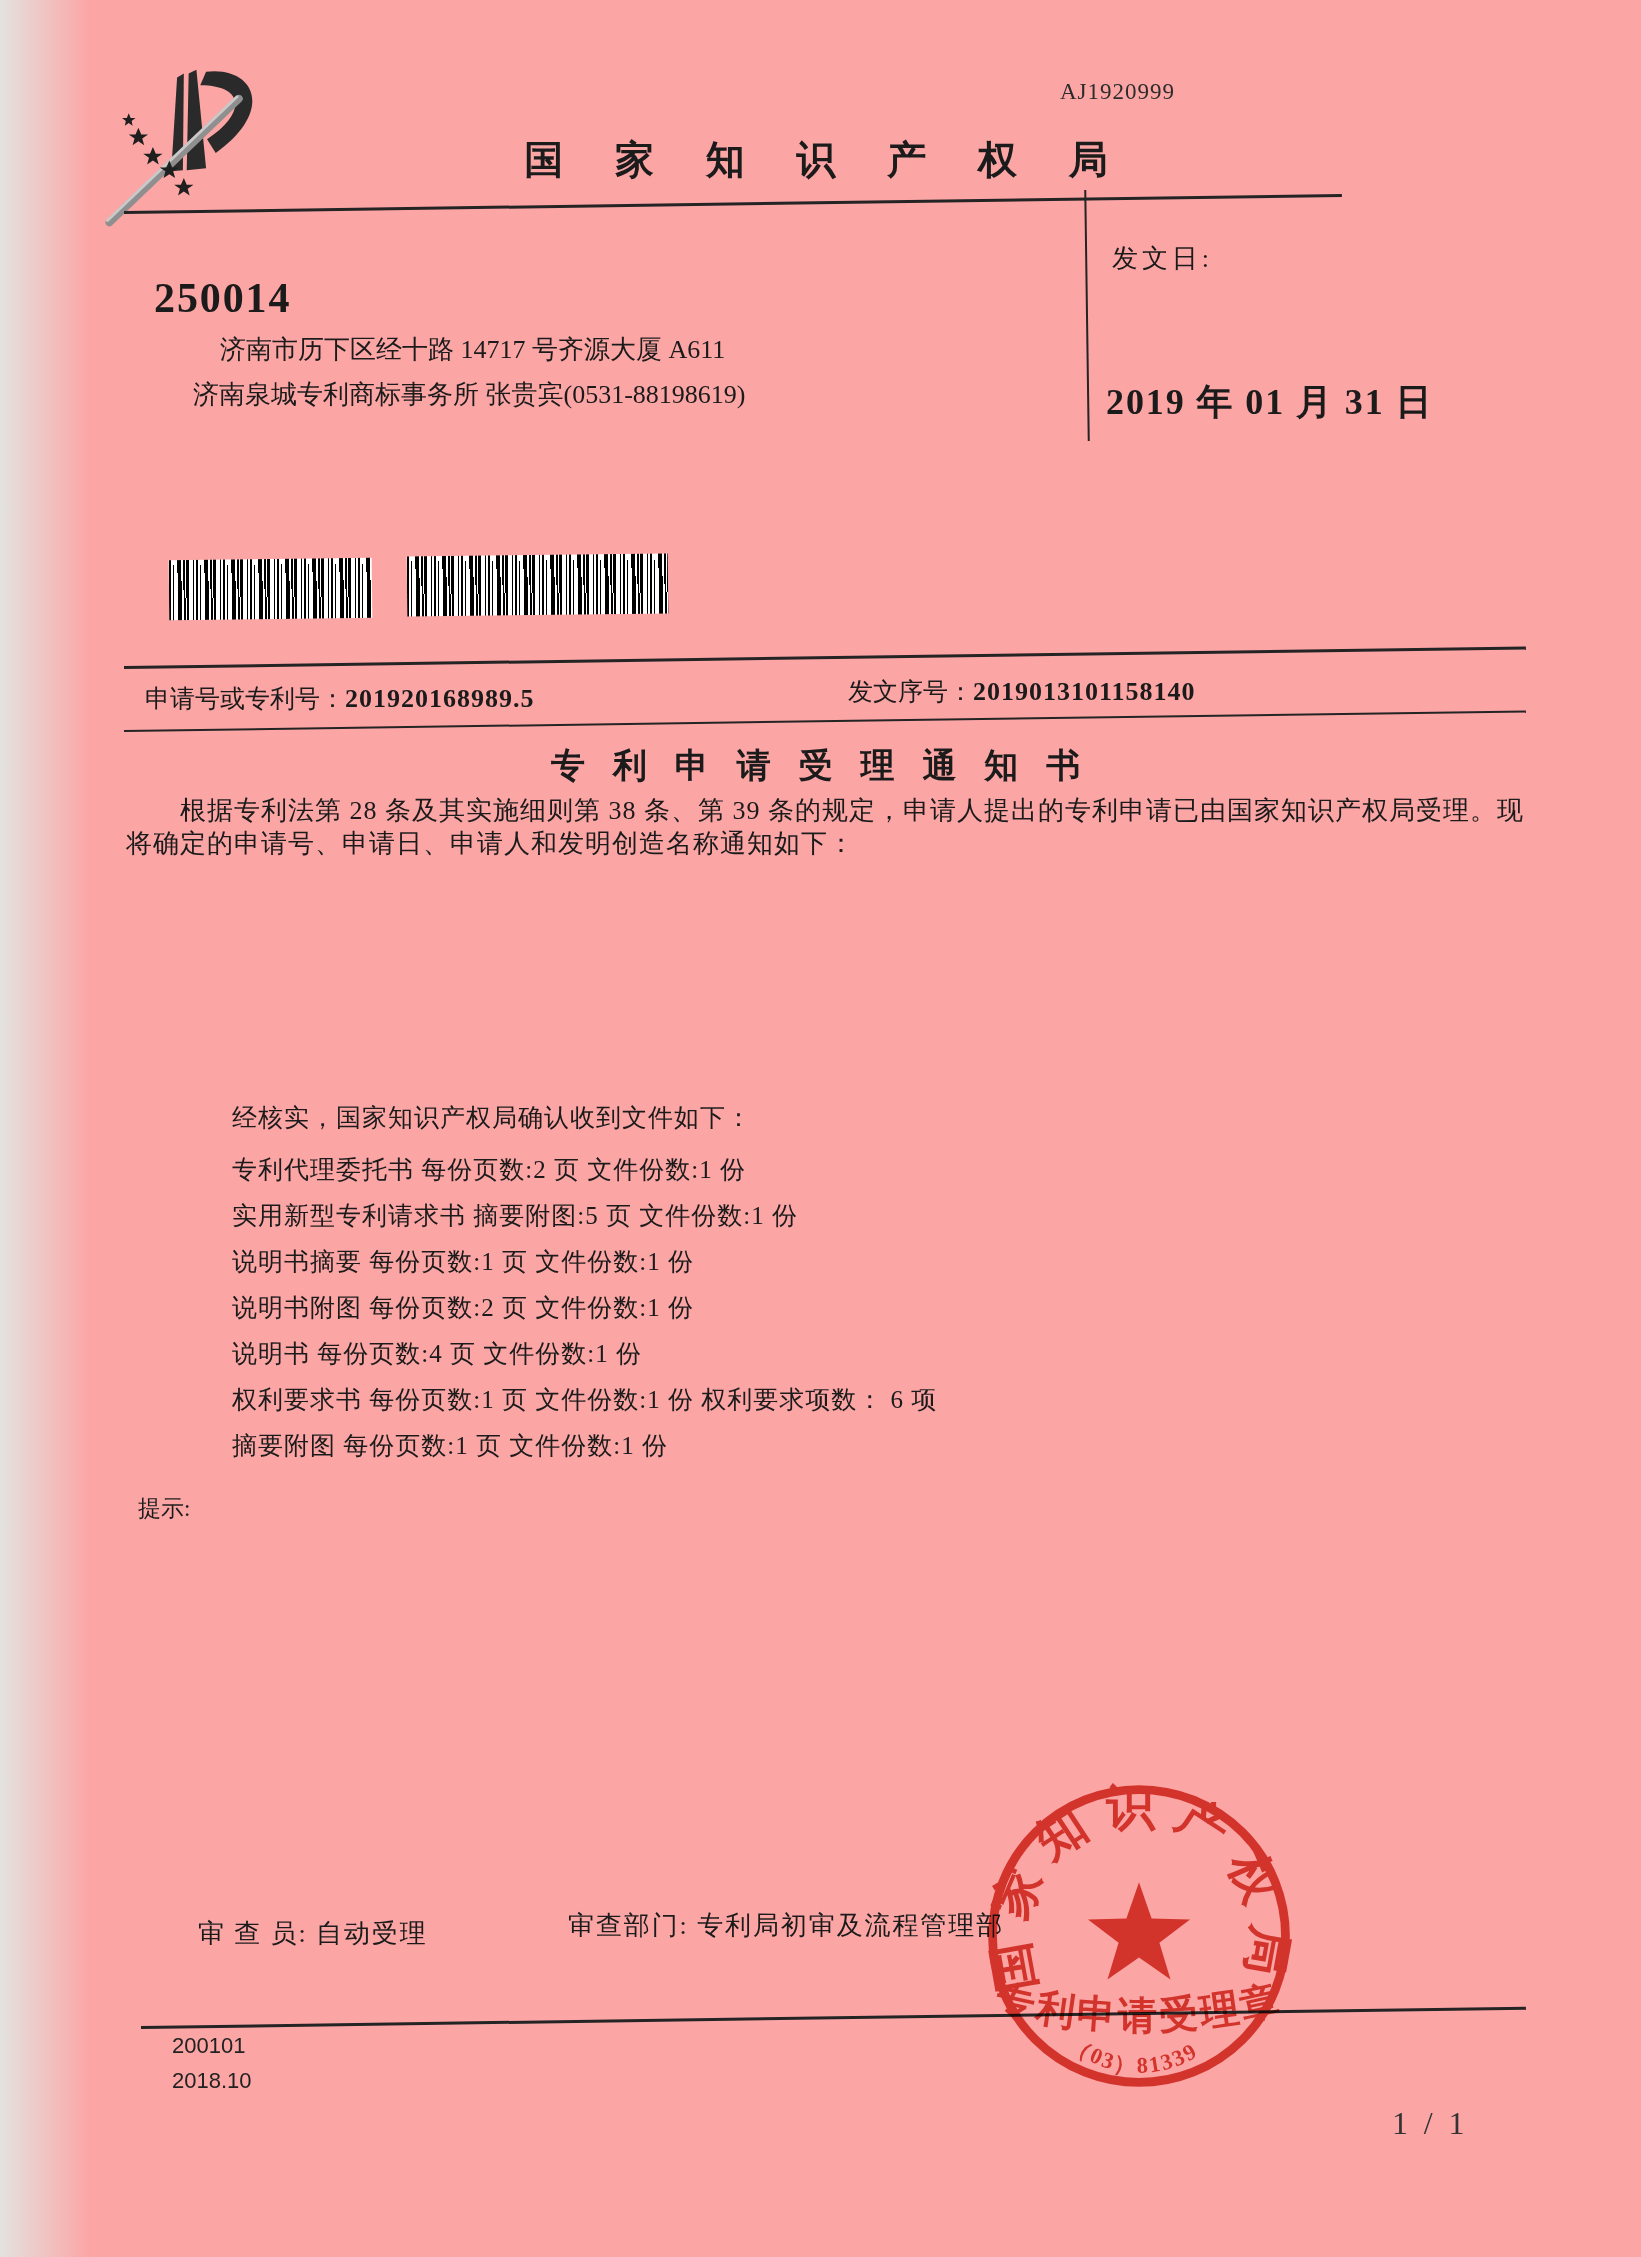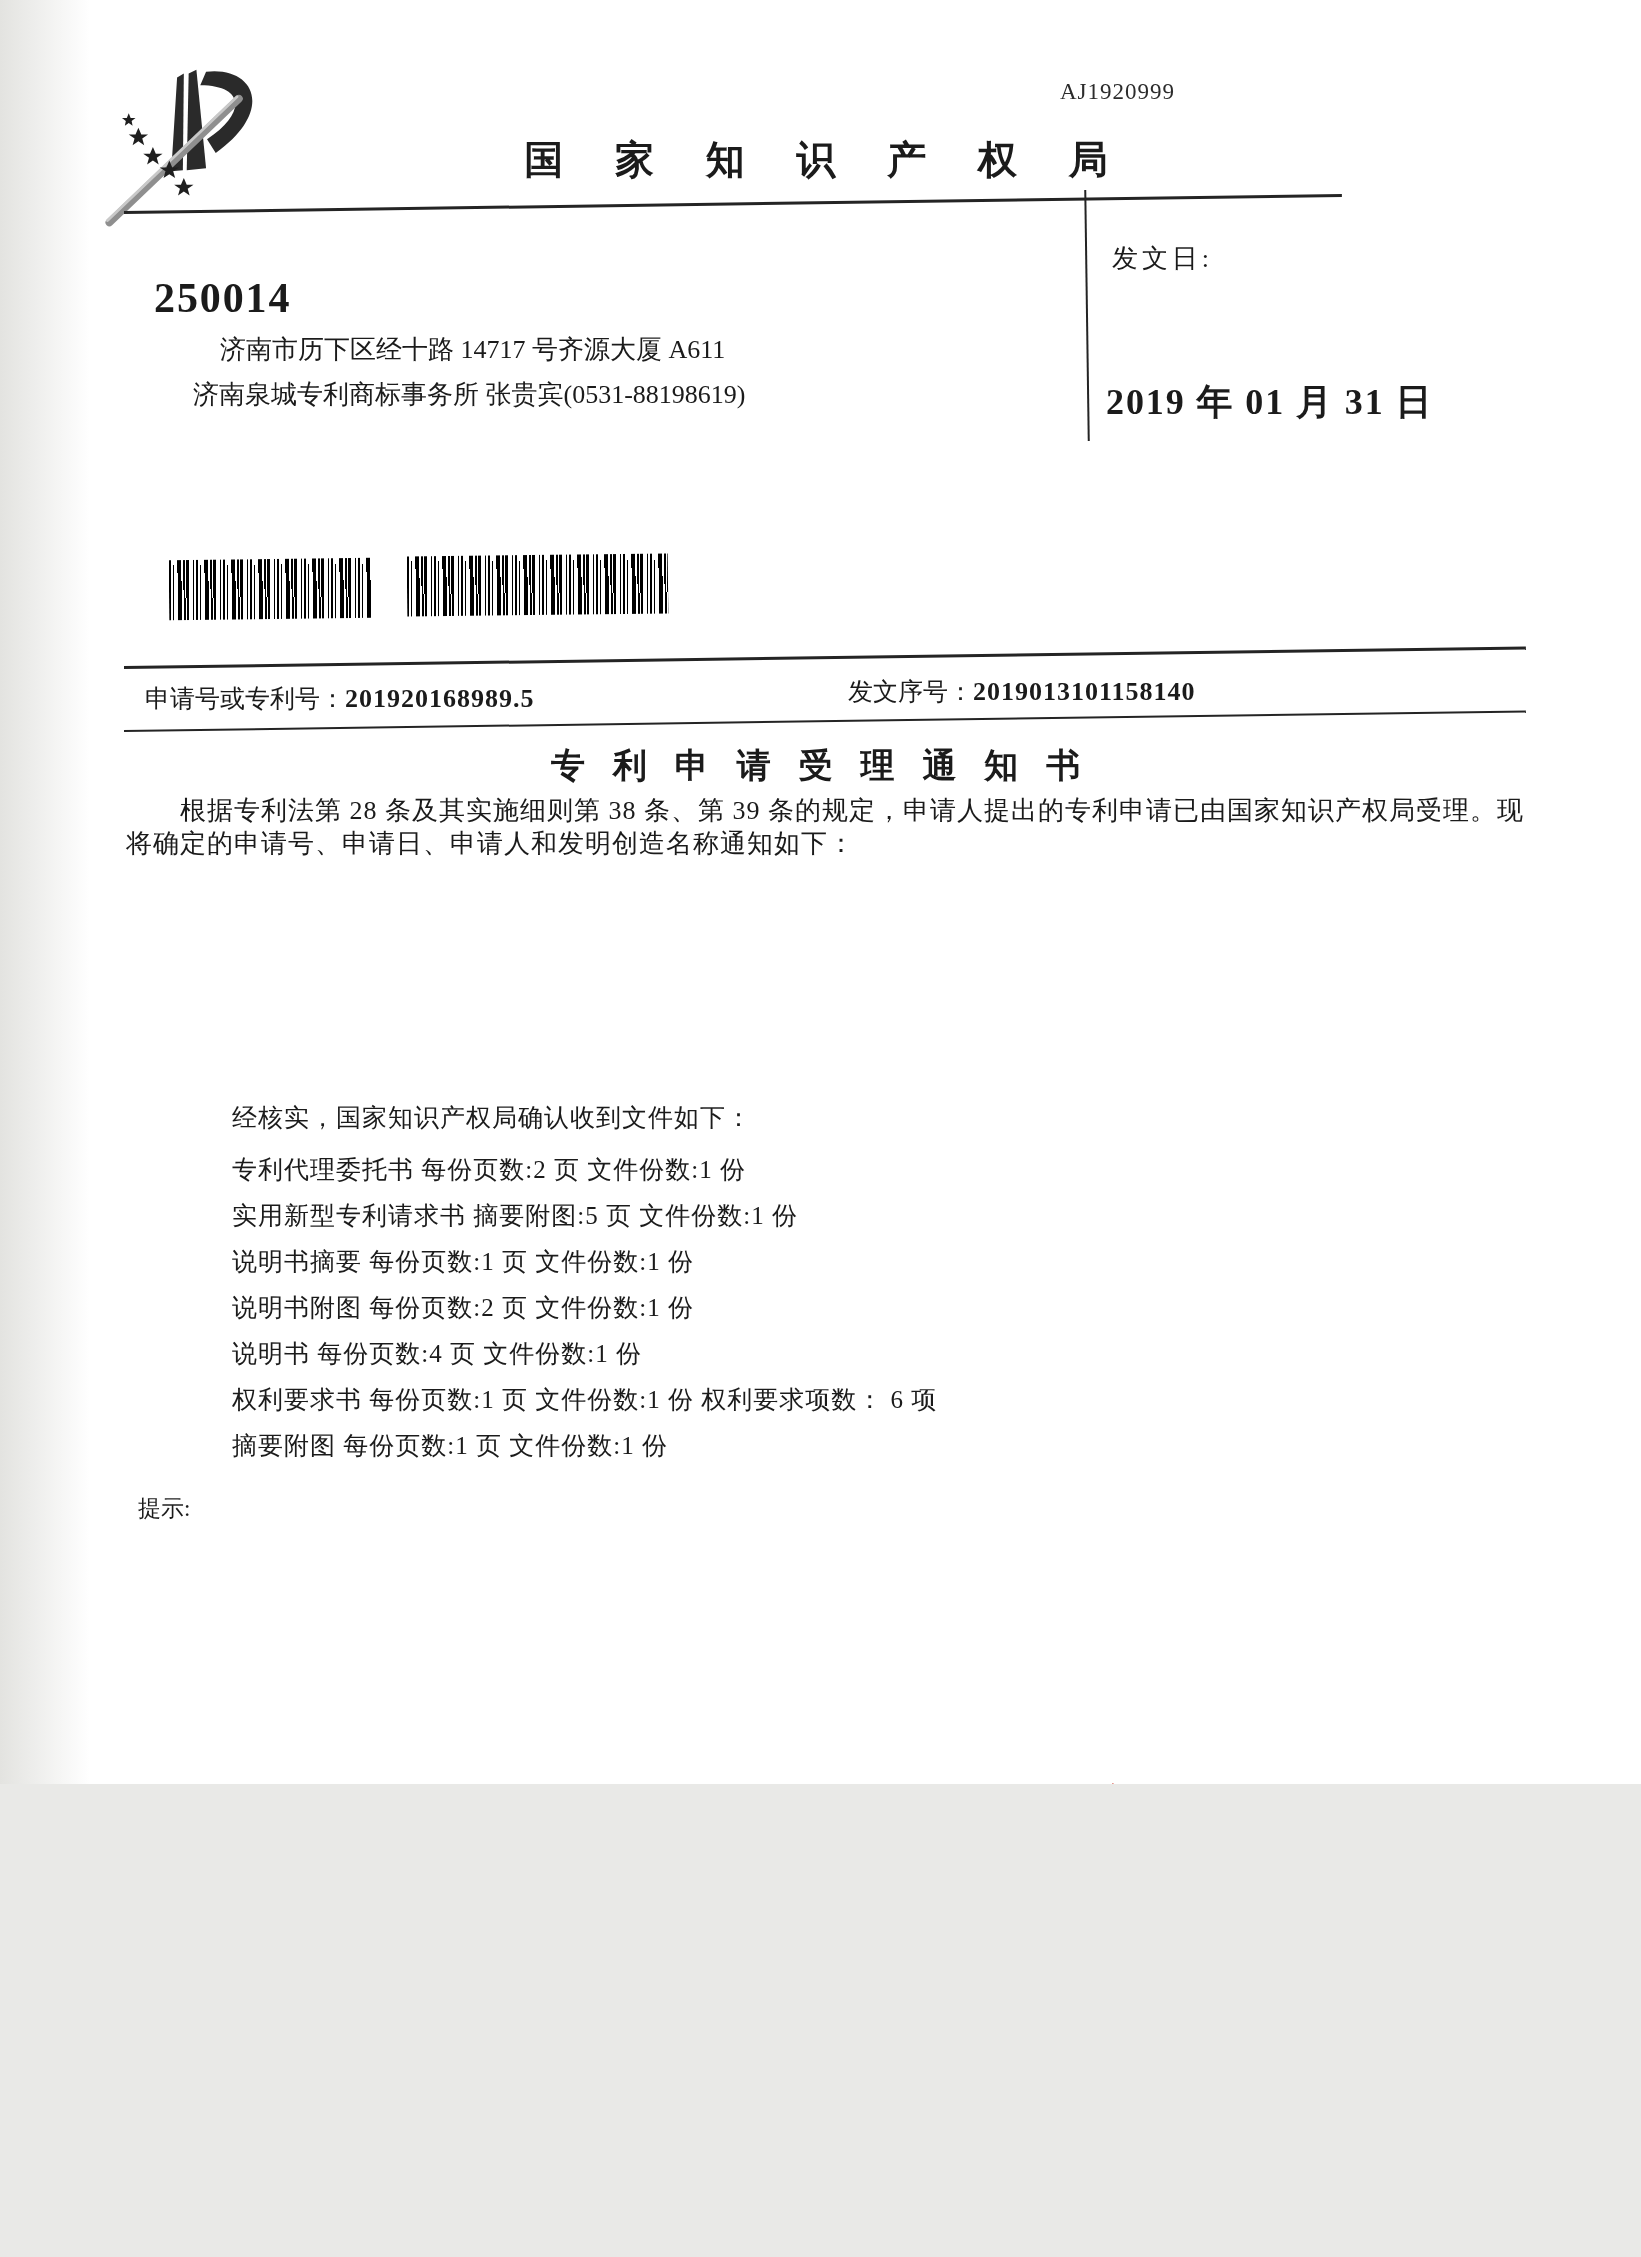--- a/index.html
+++ b/index.html
@@ -1,18 +1,18 @@
 <!DOCTYPE html>
 <html><head>
 <meta charset="utf-8">
 <style>
   html,body{margin:0;padding:0;background:#e9e9e7;}
   .page{
-    position:relative;width:1641px;height:1784px;margin:0 auto;
-    background:#ffffff;overflow:hidden;
+    position:relative;width:1641px;height:2257px;margin:0 auto;
+    background:#fca5a5;overflow:hidden;
     font-family:"Liberation Serif","DejaVu Serif",serif;
     color:#1b1b1b;
   }
   .scan-edge{position:absolute;left:0;top:0;width:106px;height:100%;
     background:linear-gradient(90deg,#e3e3e0 0%,rgba(255,255,255,0) 85%);}
   .abs{position:absolute;}
   .rule{position:absolute;background:#242424;transform-origin:left center;transform:rotate(-0.8deg);}
   .vrule{position:absolute;background:#242424;transform:rotate(-0.8deg);}
   .office-title{left:0;right:0;top:133px;text-align:center;
     font-size:39px;font-weight:600;letter-spacing:21px;padding-left:12px;}

